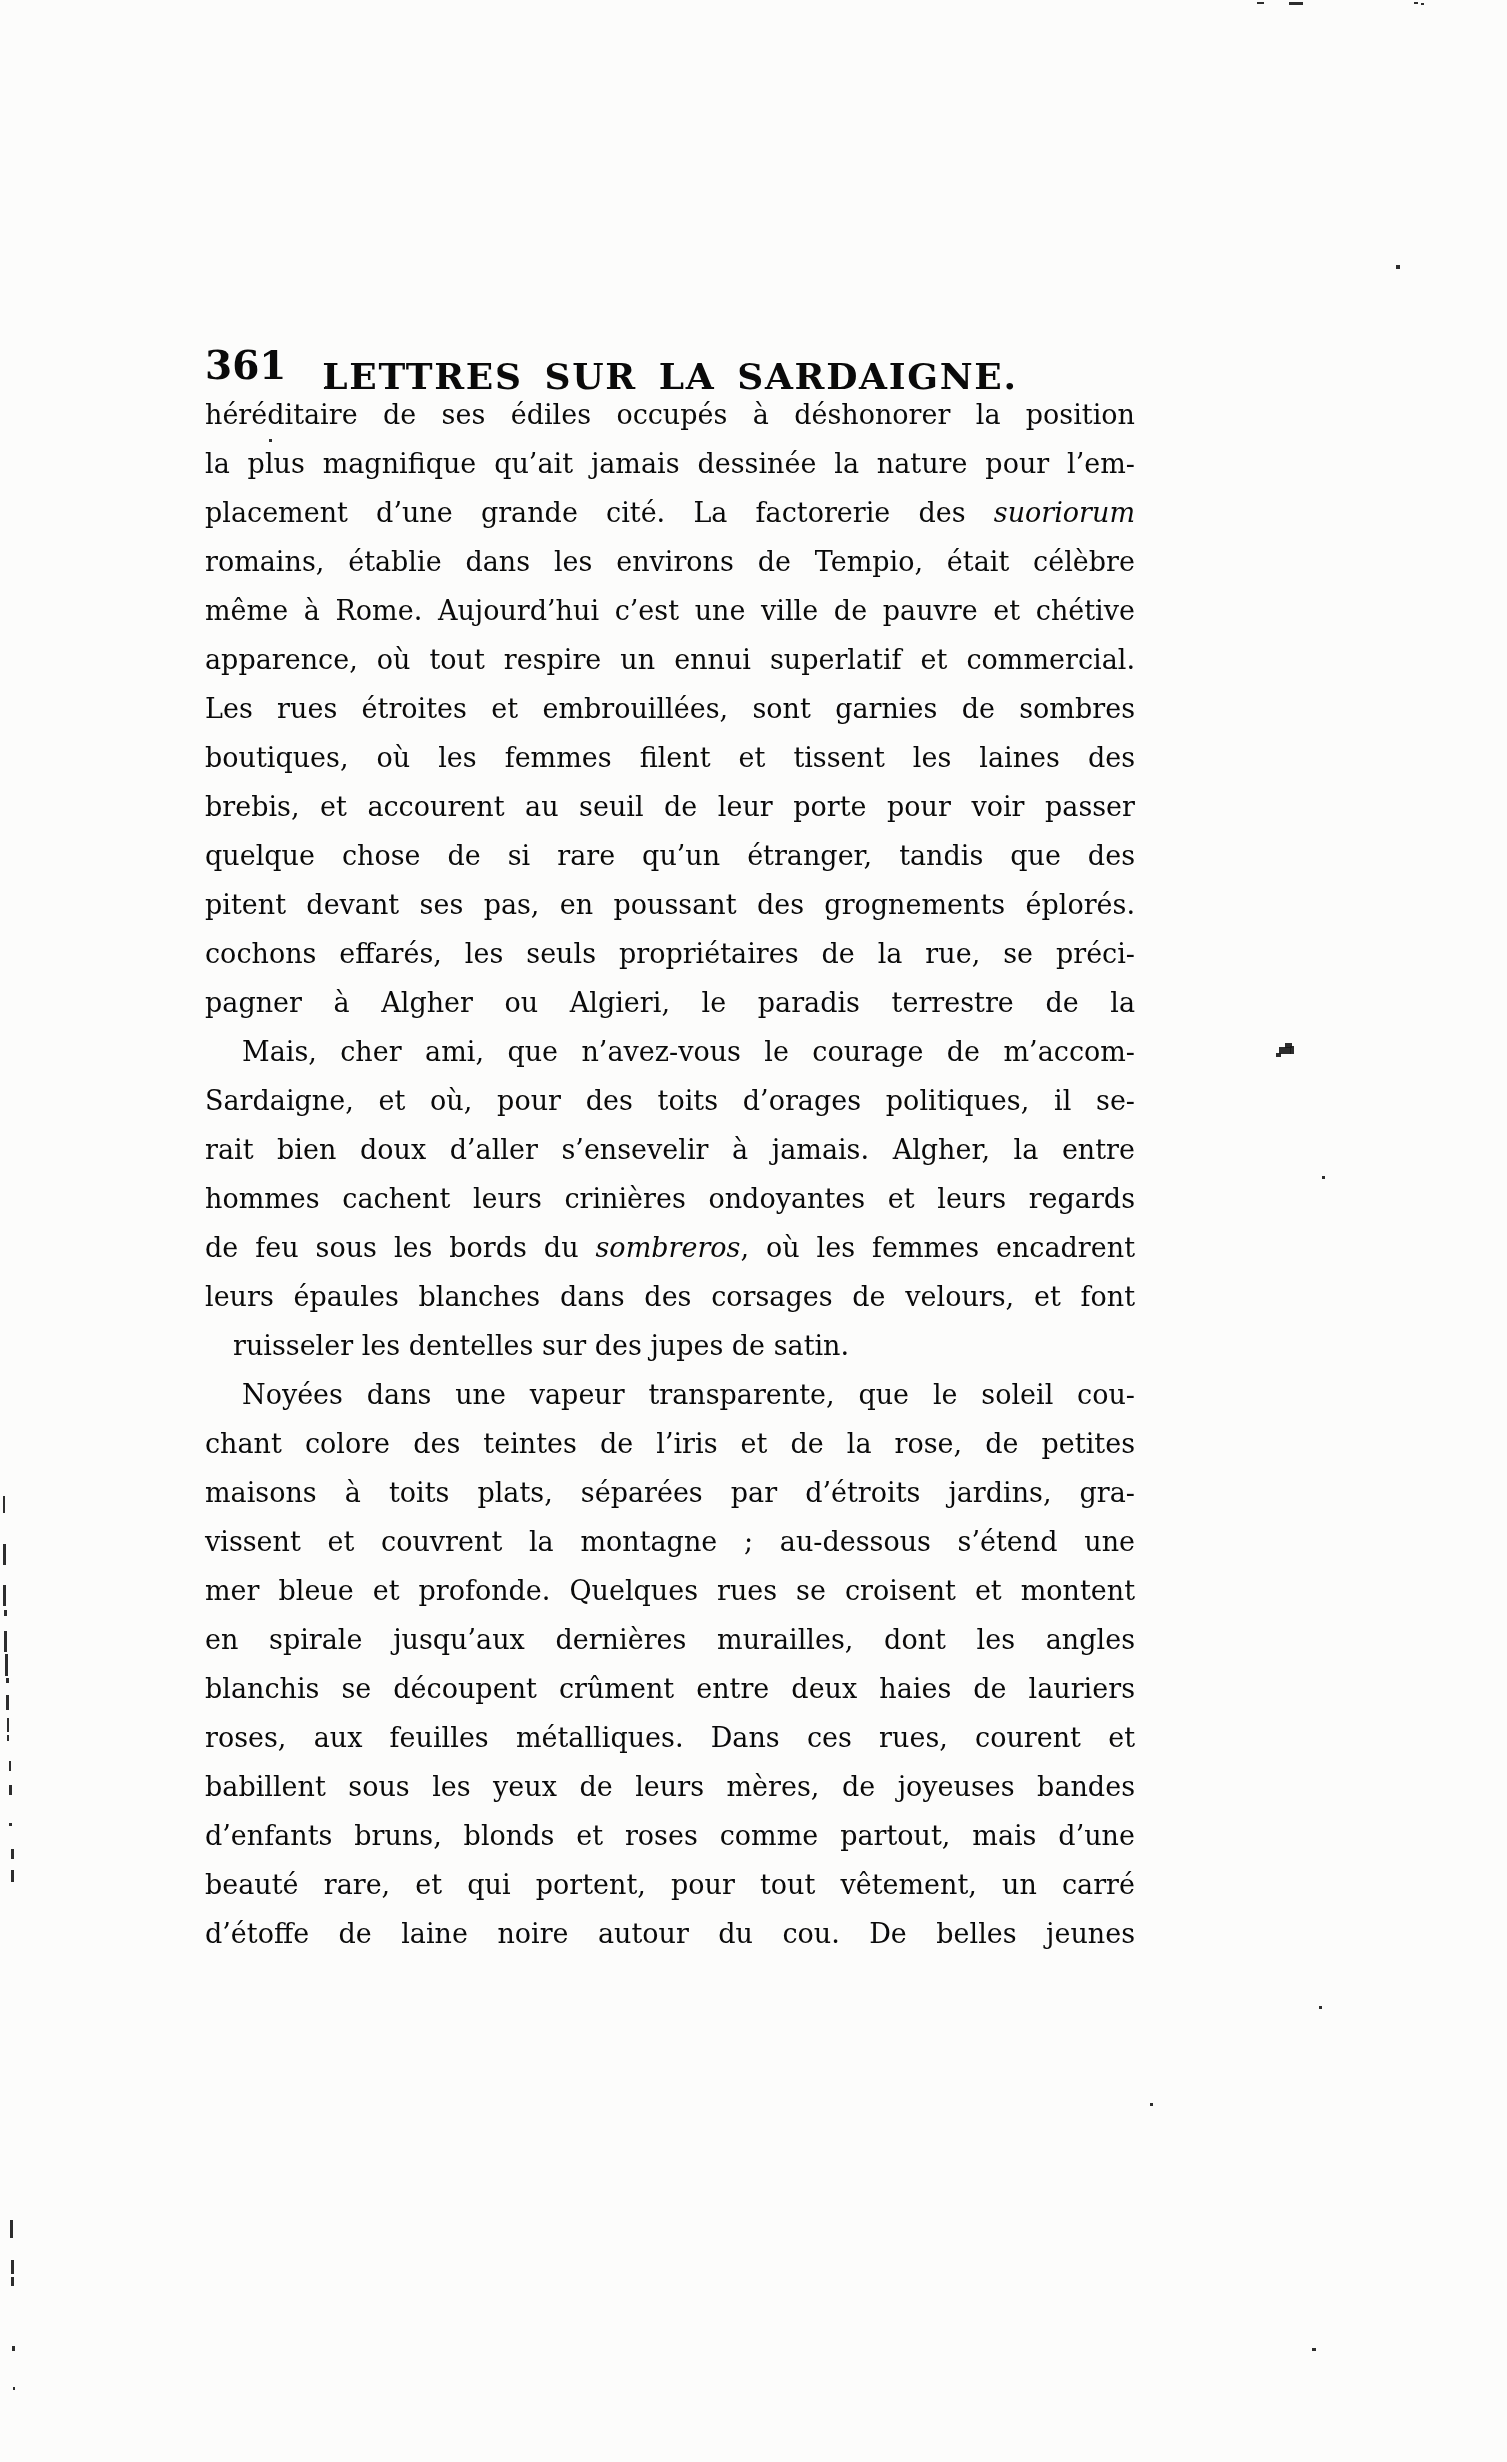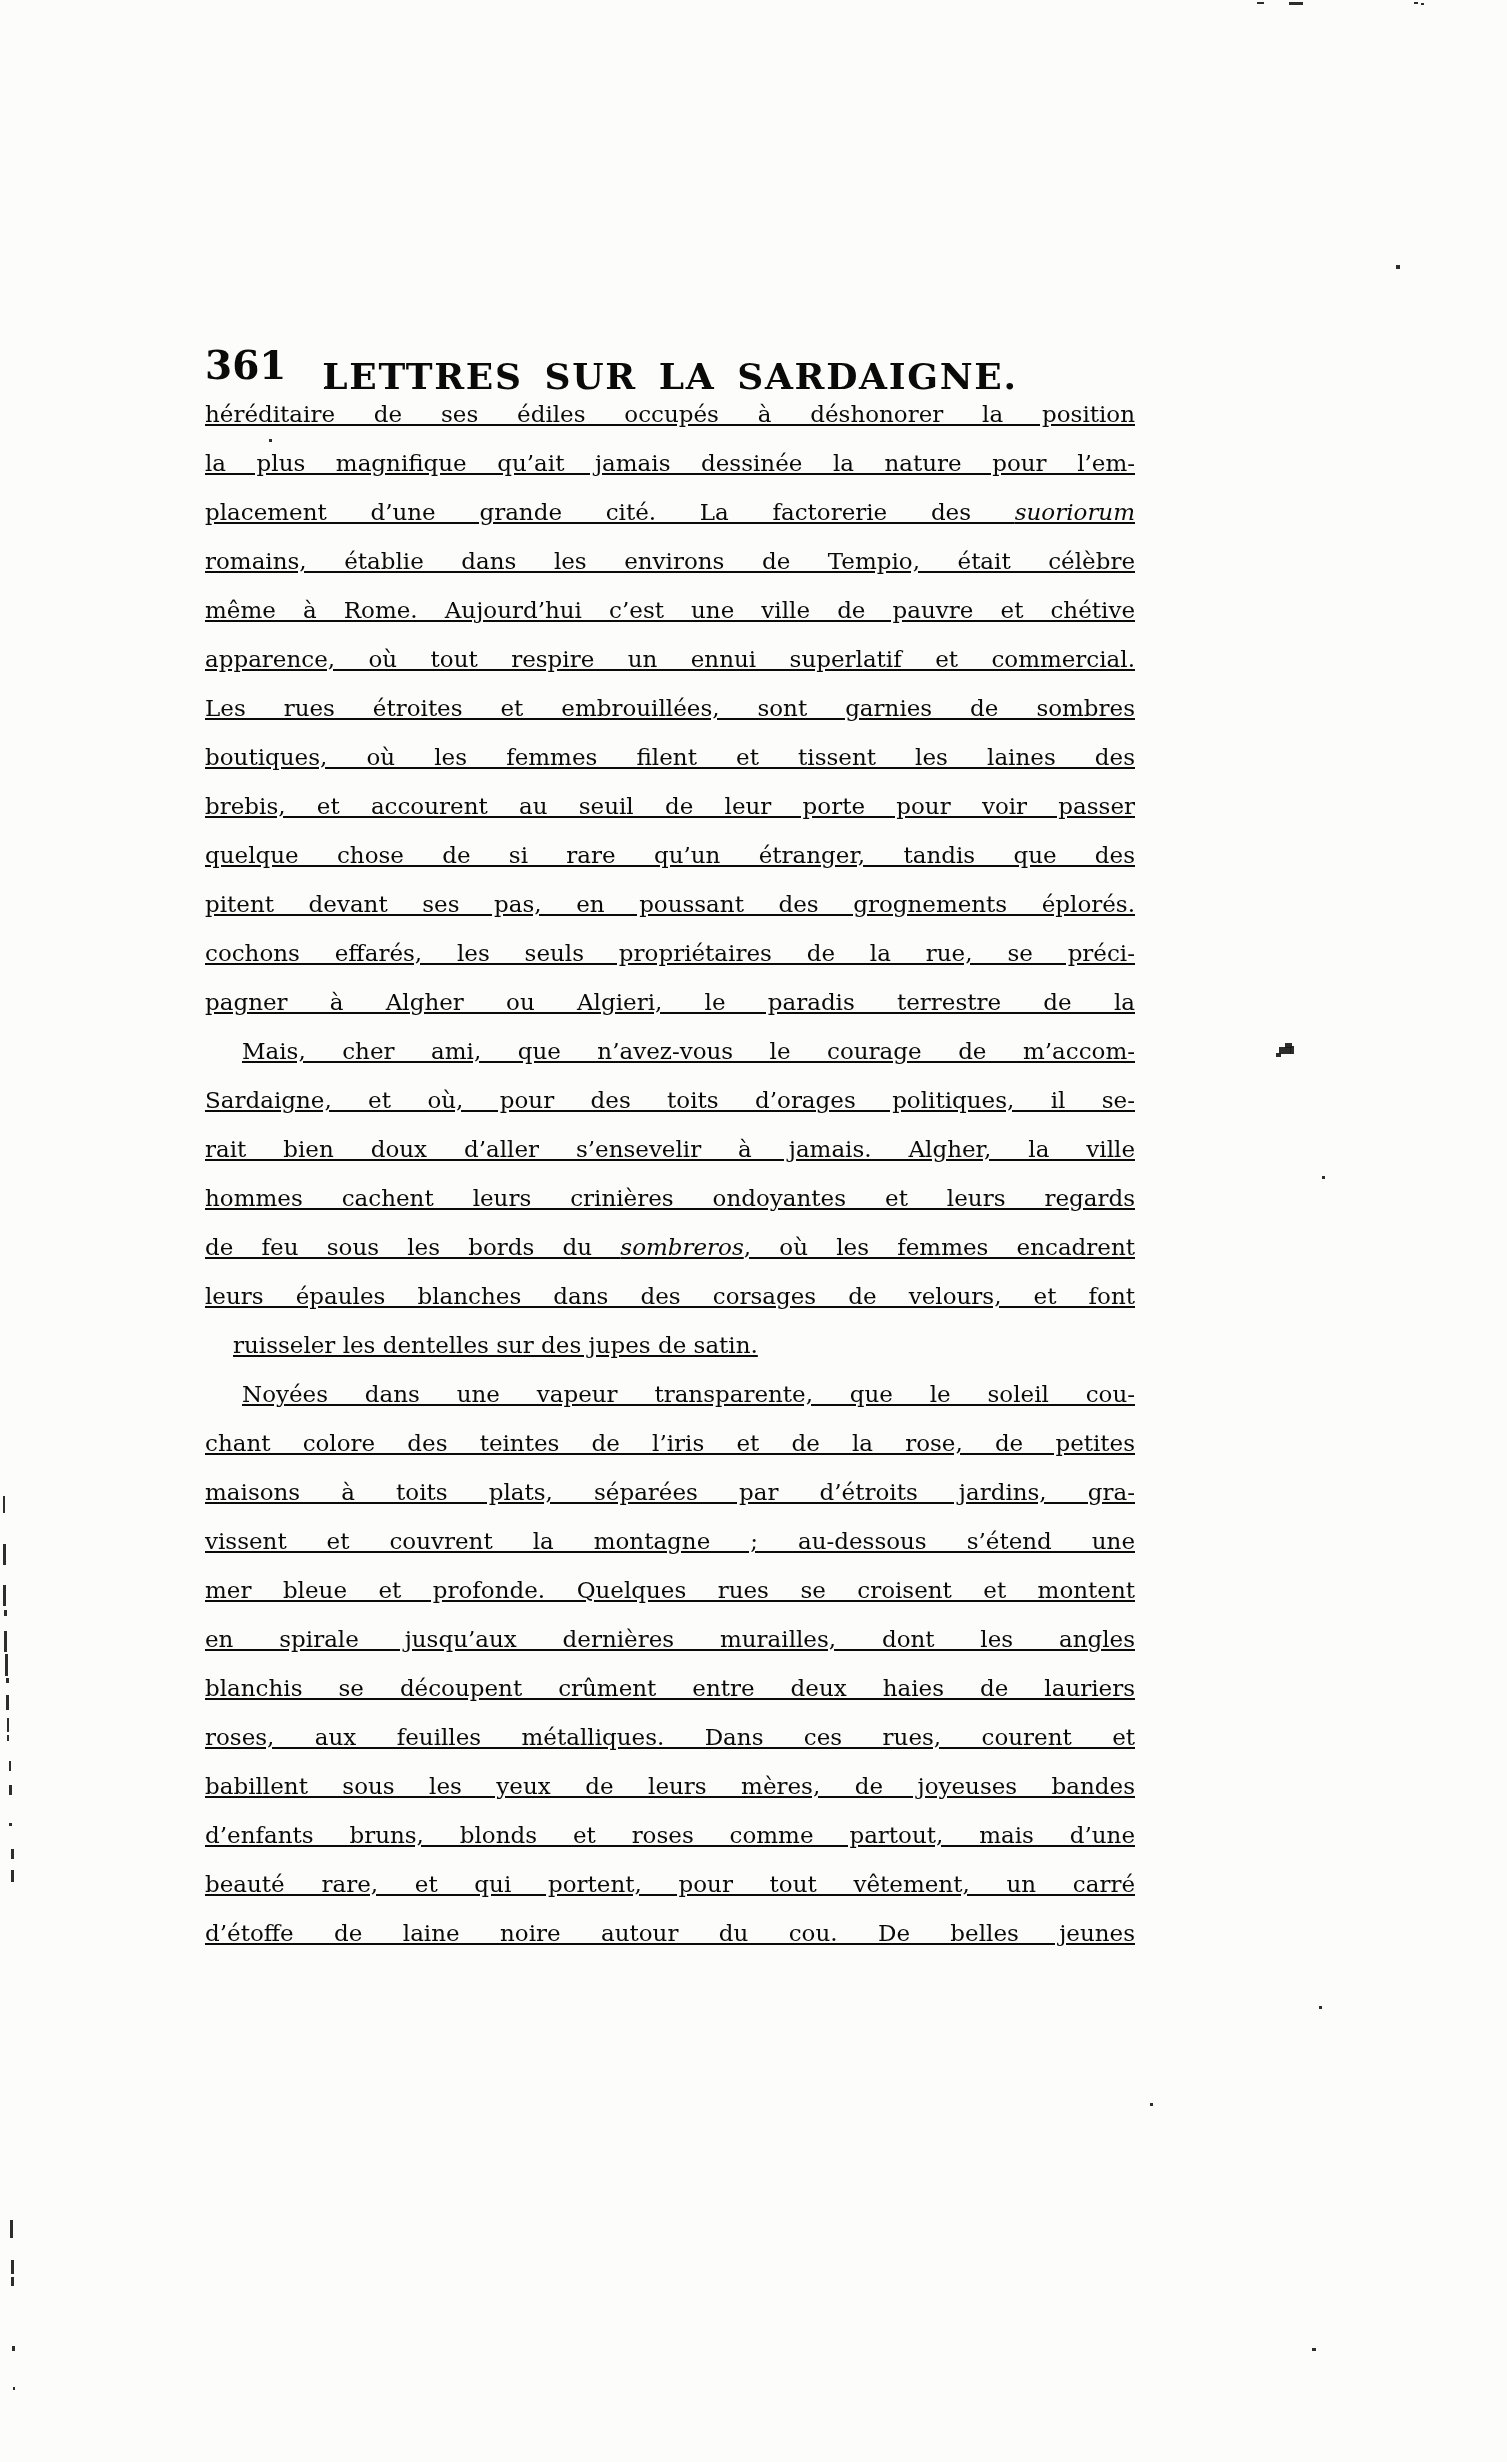--- a/index.html
+++ b/index.html
@@ -37,26 +37,25 @@
   }
   .body-lines {
     position: absolute;
     left: 205px;
     top: 390px;
     width: 930px;
   }
   .line {
     height: 49px;
     line-height: 49px;
-    font-size: 23px;
+    font-size: 27px;
     text-align: justify;
     text-align-last: justify;
     white-space: normal;
     overflow: visible;
-    text-decoration: underline;
   }
   .line.indent { text-indent: 37px; }
   .line.no-fill { text-align-last: left; margin-left: 28px; }
   .line i { font-style: italic; }
   .mark {
     position: absolute;
     background: #161616;
     opacity: 0.9;
   }
 </style>
@@ -75,21 +74,21 @@
       <div class="line"><span>apparence, où tout respire un ennui superlatif et commercial.</span></div>
       <div class="line"><span>Les rues étroites et embrouillées, sont garnies de sombres</span></div>
       <div class="line"><span>boutiques, où les femmes filent et tissent les laines des</span></div>
       <div class="line"><span>brebis, et accourent au seuil de leur porte pour voir passer</span></div>
       <div class="line"><span>quelque chose de si rare qu’un étranger, tandis que des</span></div>
       <div class="line"><span>pitent devant ses pas, en poussant des grognements éplorés.</span></div>
       <div class="line"><span>cochons effarés, les seuls propriétaires de la rue, se préci-</span></div>
       <div class="line"><span>pagner à Algher ou Algieri, le paradis terrestre de la</span></div>
       <div class="line indent"><span>Mais, cher ami, que n’avez-vous le courage de m’accom-</span></div>
       <div class="line"><span>Sardaigne, et où, pour des toits d’orages politiques, il se-</span></div>
-      <div class="line"><span>rait bien doux d’aller s’ensevelir à jamais. Algher, la ville</span></div>
+      <div class="line"><span>rait bien doux d’aller s’ensevelir à jamais. Algher, la entre</span></div>
       <div class="line"><span>hommes cachent leurs crinières ondoyantes et leurs regards</span></div>
       <div class="line"><span>de feu sous les bords du </span><i>sombreros</i><span>, où les femmes encadrent</span></div>
       <div class="line"><span>leurs épaules blanches dans des corsages de velours, et font</span></div>
       <div class="line no-fill"><span>ruisseler les dentelles sur des jupes de satin.</span></div>
       <div class="line indent"><span>Noyées dans une vapeur transparente, que le soleil cou-</span></div>
       <div class="line"><span>chant colore des teintes de l’iris et de la rose, de petites</span></div>
       <div class="line"><span>maisons à toits plats, séparées par d’étroits jardins, gra-</span></div>
       <div class="line"><span>vissent et couvrent la montagne ; au-dessous s’étend une</span></div>
       <div class="line"><span>mer bleue et profonde. Quelques rues se croisent et montent</span></div>
       <div class="line"><span>en spirale jusqu’aux dernières murailles, dont les angles</span></div>

